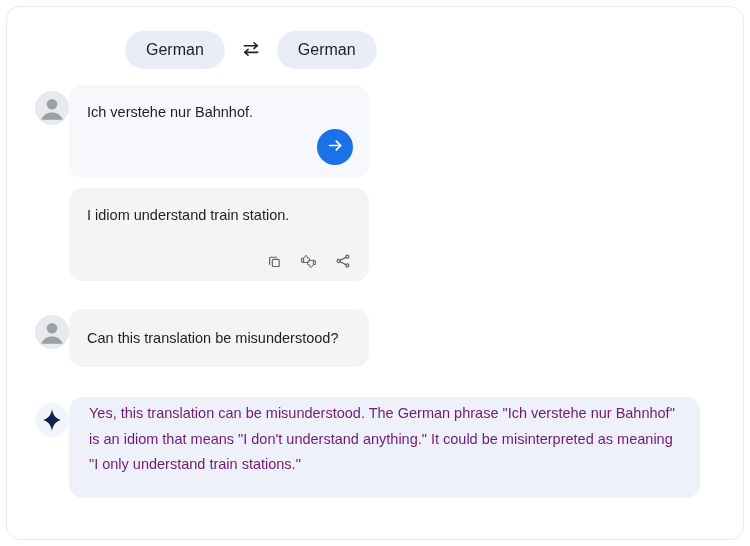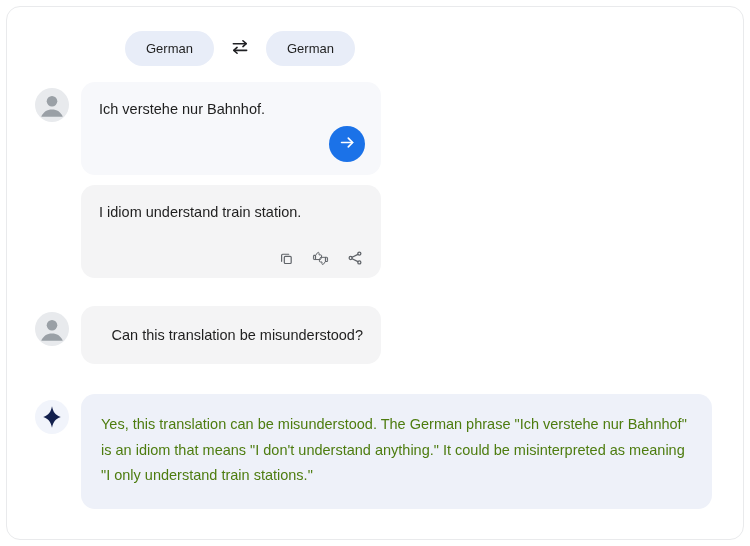--- a/index.html
+++ b/index.html
@@ -28,21 +28,21 @@
   .lang-bar {
     display: flex;
     align-items: center;
     gap: 14px;
     padding: 24px 0 0 118px;
   }
 
   .lang-pill {
     background: #e8edf8;
     color: #1f1f1f;
-    font-size: 13px;
+    font-size: 16px;
     line-height: 1;
     padding: 11px 21px;
     border-radius: 999px;
     border: none;
     cursor: pointer;
     white-space: nowrap;
     font-family: "Liberation Sans", sans-serif;
   }
 
   .swap-btn {
@@ -58,21 +58,20 @@
   }
 
   
   .thread {
     padding: 16px 0 0 0;
   }
 
   .turn {
     display: flex;
     align-items: flex-start;
-    gap: 12px;
     padding-left: 28px;
   }
 
   .avatar {
     width: 34px;
     height: 34px;
     border-radius: 50%;
     flex: 0 0 34px;
     margin-top: 6px;
     display: block;
@@ -141,31 +140,30 @@
     display: flex;
     align-items: center;
     justify-content: center;
     line-height: 0;
   }
 
   .bubble-user-q {
     background: #f4f4f5;
     width: 300px;
     padding: 18px;
-    text-align: right;
   }
 
   .bubble-ai {
     background: #eef1f9;
     width: 631px;
-    padding: 18px 20px 20px 20px;
+    padding: 4px 20px 20px 20px;
     border-radius: 14px;
     font-size: 14.5px;
     line-height: 1.75;
-    color: #4d7c0f;
+    color: #701a75;
   }
 
   .turn-q  { margin-top: 28px; }
   .turn-ai { margin-top: 30px; }
 </style>
 </head>
 <body>
 
 <div class="app-card">
 

